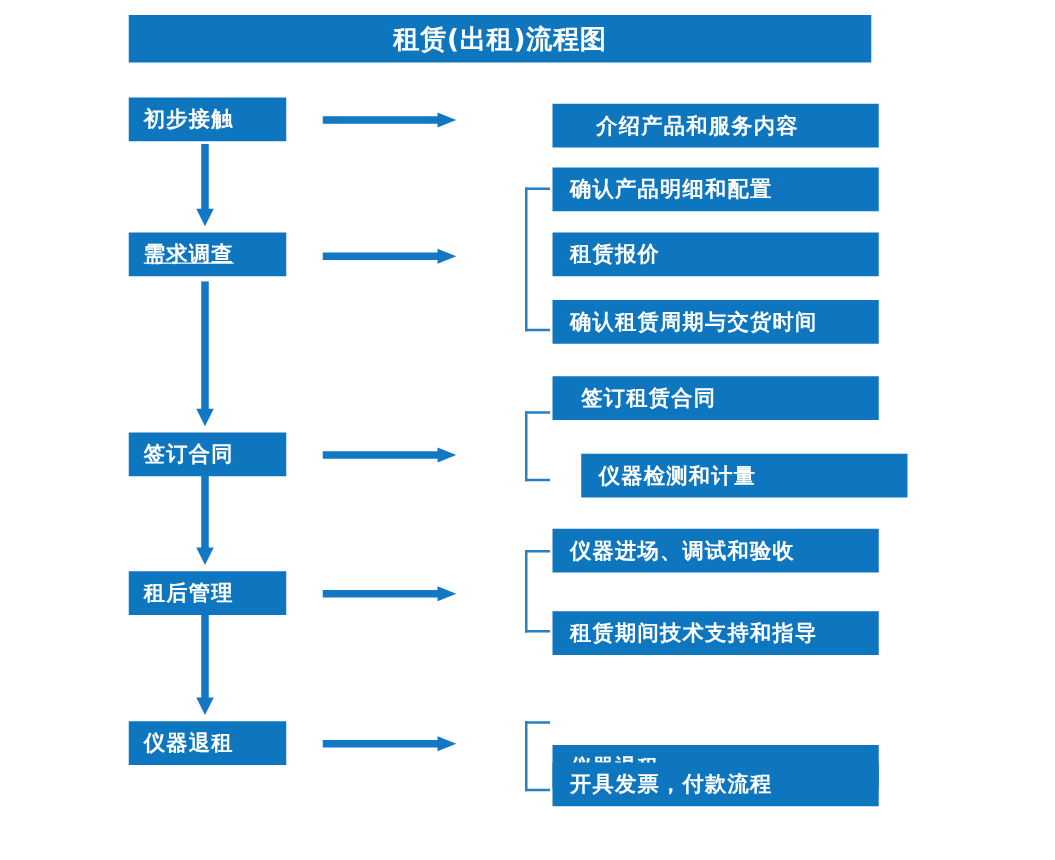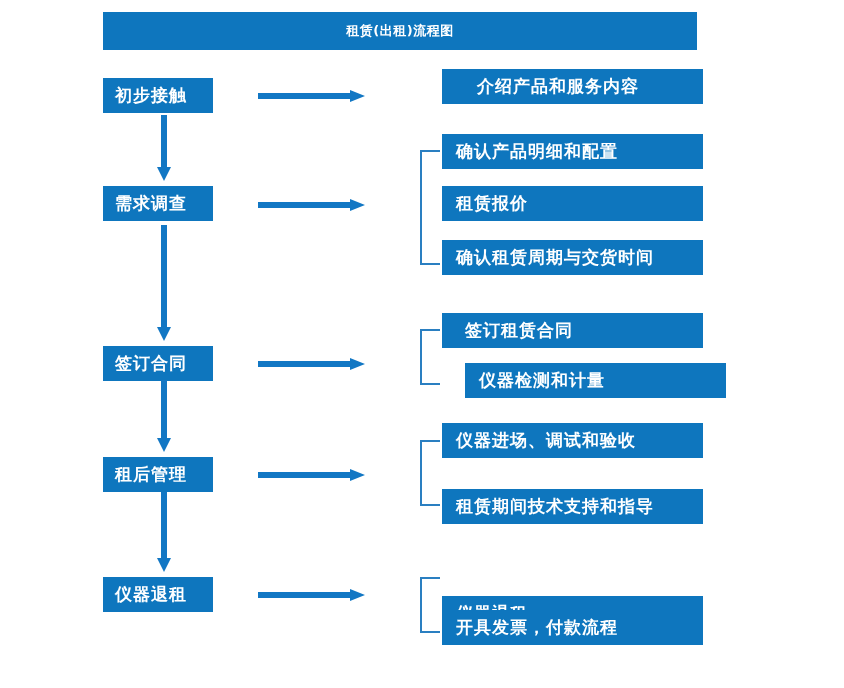--- a/index.html
+++ b/index.html
@@ -16,42 +16,42 @@
     font-family: "DejaVu Sans", "Liberation Sans", sans-serif;
   }
   .title-bar {
     position: absolute;
     left: 103px;
     top: 12px;
     width: 594px;
     height: 38px;
     background: #0e76be;
     color: #ffffff;
-    font-size: 13px;
+    font-size: 21px;
     font-weight: bold;
     display: flex;
     align-items: center;
     justify-content: center;
     letter-spacing: 0.5px;
   }
   .stage-box {
     position: absolute;
     background: #0e76be;
     color: #ffffff;
     font-size: 17px;
     font-weight: bold;
     display: flex;
     align-items: center;
     padding-left: 12px;
     box-sizing: border-box;
     letter-spacing: 1px;
   }
   .left-box {
     left: 103px;
-    width: 110px;
+    width: 126px;
     height: 35px;
   }
   .right-box {
     left: 442px;
     width: 261px;
     height: 35px;
     font-size: 17px;
     padding-left: 14px;
   }
   .h-arrow {
@@ -72,21 +72,21 @@
   }
 </style>
 </head>
 <body>
 
 <div id="canvas">
 
   <div class="title-bar">租赁(出租)流程图</div>
 
   <div class="stage-box left-box" style="top:78px;">初步接触</div>
-  <div class="stage-box left-box" style="top:186px;">需求调查</div>
+  <div class="stage-box left-box" style="top:186px;text-decoration:underline;">需求调查</div>
   <div class="stage-box left-box" style="top:346px;">签订合同</div>
   <div class="stage-box left-box" style="top:457px;">租后管理</div>
   <div class="stage-box left-box" style="top:577px;">仪器退租</div>
 
   <div class="v-arrow" style="left:156px; top:115px; height:68px;">
     <svg width="16" height="68" viewBox="0 0 16 68" xmlns="http://www.w3.org/2000/svg">
       <rect x="5" y="0" width="6" height="54" fill="#1277c4"></rect>
       <polygon points="1,52 15,52 8,66" fill="#1277c4"></polygon>
     </svg>
   </div>
@@ -145,27 +145,27 @@
       <rect x="0" y="4" width="94" height="6" fill="#1277c4"></rect>
       <polygon points="92,1 92,13 107,7" fill="#1277c4"></polygon>
     </svg>
   </div>
 
   <div class="bracket" style="left:420px; top:150px; height:115px;"></div>
   <div class="bracket" style="left:420px; top:329px; height:56px;"></div>
   <div class="bracket" style="left:420px; top:440px; height:66px;"></div>
   <div class="bracket" style="left:420px; top:577px; height:56px;"></div>
 
-  <div class="stage-box right-box" style="top:69px;padding-left:35px;">介绍产品和服务内容</div>
+  <div class="stage-box right-box" style="top:83px;padding-left:35px;">介绍产品和服务内容</div>
 
   <div class="stage-box right-box" style="top:134px;">确认产品明细和配置</div>
   <div class="stage-box right-box" style="top:186px;">租赁报价</div>
   <div class="stage-box right-box" style="top:240px;">确认租赁周期与交货时间</div>
 
-  <div class="stage-box right-box" style="top:313px;padding-left:23px;">签订租赁合同</div>
+  <div class="stage-box right-box" style="top:301px;padding-left:23px;">签订租赁合同</div>
   <div class="stage-box right-box" style="top:363px;margin-left:23px;">仪器检测和计量</div>
 
   <div class="stage-box right-box" style="top:423px;font-family:Liberation Mono, monospace;">仪器进场、调试和验收</div>
   <div class="stage-box right-box" style="top:489px;">租赁期间技术支持和指导</div>
 
   <div class="stage-box right-box" style="top:560px;margin-top:36px;">仪器退租</div>
   <div class="stage-box right-box" style="top:610px;">开具发票，付款流程</div>
 
 </div>
 

